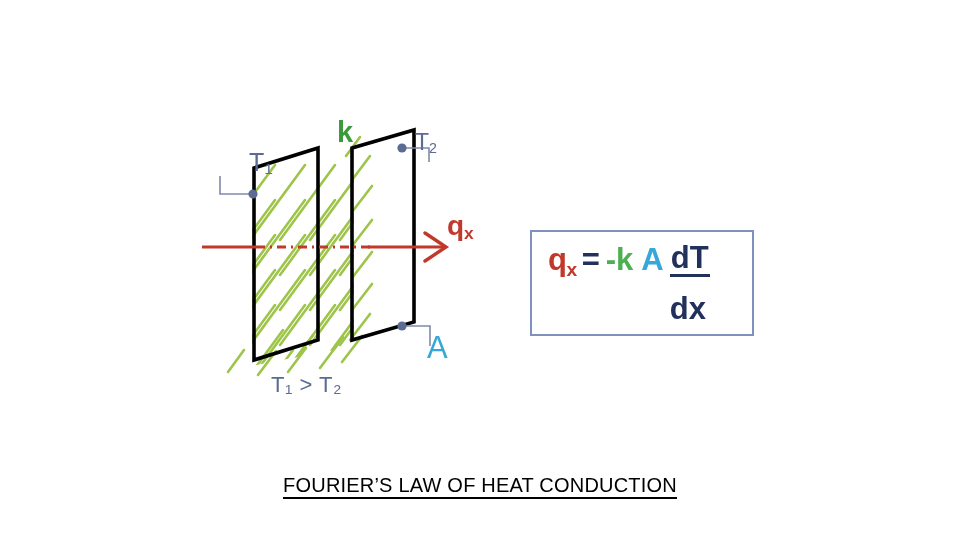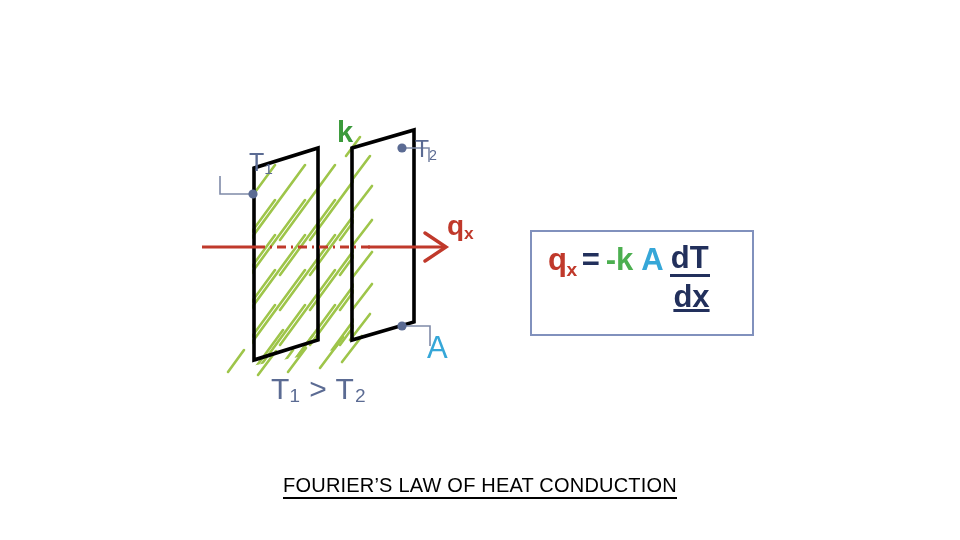--- a/index.html
+++ b/index.html
@@ -44,21 +44,20 @@
     left: 205px; top: 150px;
     font-size: 25px;
     color: #5b6b93;
     font-weight: 400;
     margin-left: 44px;
   }
   #label-t2 {
     left: 415px; top: 131px;
     font-size: 23px;
     color: #5b6b93;
-    margin-top: 7px;
   }
   #label-k {
     left: 337px; top: 118px;
     font-size: 29px;
     color: #3b9a3b;
     font-weight: 700;
   }
   #label-a {
     left: 427px; top: 332px;
     font-size: 31px;
@@ -66,21 +65,21 @@
     font-weight: 400;
   }
   #label-qx {
     left: 447px; top: 212px;
     font-size: 28px;
     color: #c0392b;
     font-weight: 700;
   }
   #label-t1gtt2 {
     left: 271px; top: 374px;
-    font-size: 30px;
+    font-size: 22px;
     color: #5b6b93;
     letter-spacing: 0.5px;
   }
 
   
   #fourier-title {
     position: absolute;
     left: 527px;
     top: 172px;
     font-size: 34px;
@@ -119,34 +118,33 @@
     top: 0.30em;
     left: -0.02em;
   }
   .c-red { color: #c0392b; }
   .c-navy { color: #22305c; }
   .c-green { color: #4caf50; }
   .c-cyan { color: #36a7d8; }
 
   #frac {
     display: inline-block;
-    text-align: right;
+    text-align: left;
     position: relative;
     top: -2px;
     margin-left: 6px;
   }
   #frac .num {
     display: block;
     border-bottom: 3px solid #22305c;
     padding: 0 1px 1px 1px;
   }
   #frac .den {
     display: block;
-    padding-top: 4px;
-    text-decoration: underline;
+    padding-top: 16px;
   }
 
   
   #caption {
     position: absolute;
     left: 0;
     top: 474px;
     width: 960px;
     text-align: center;
     font-size: 20px;

